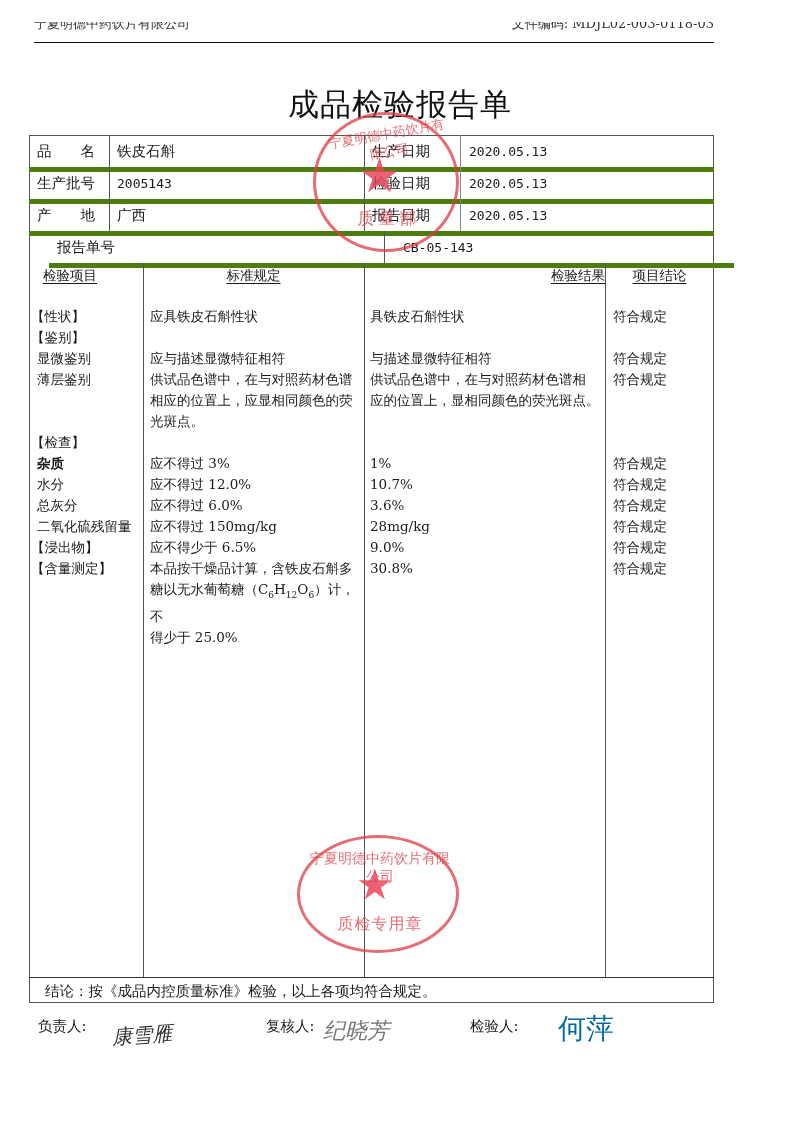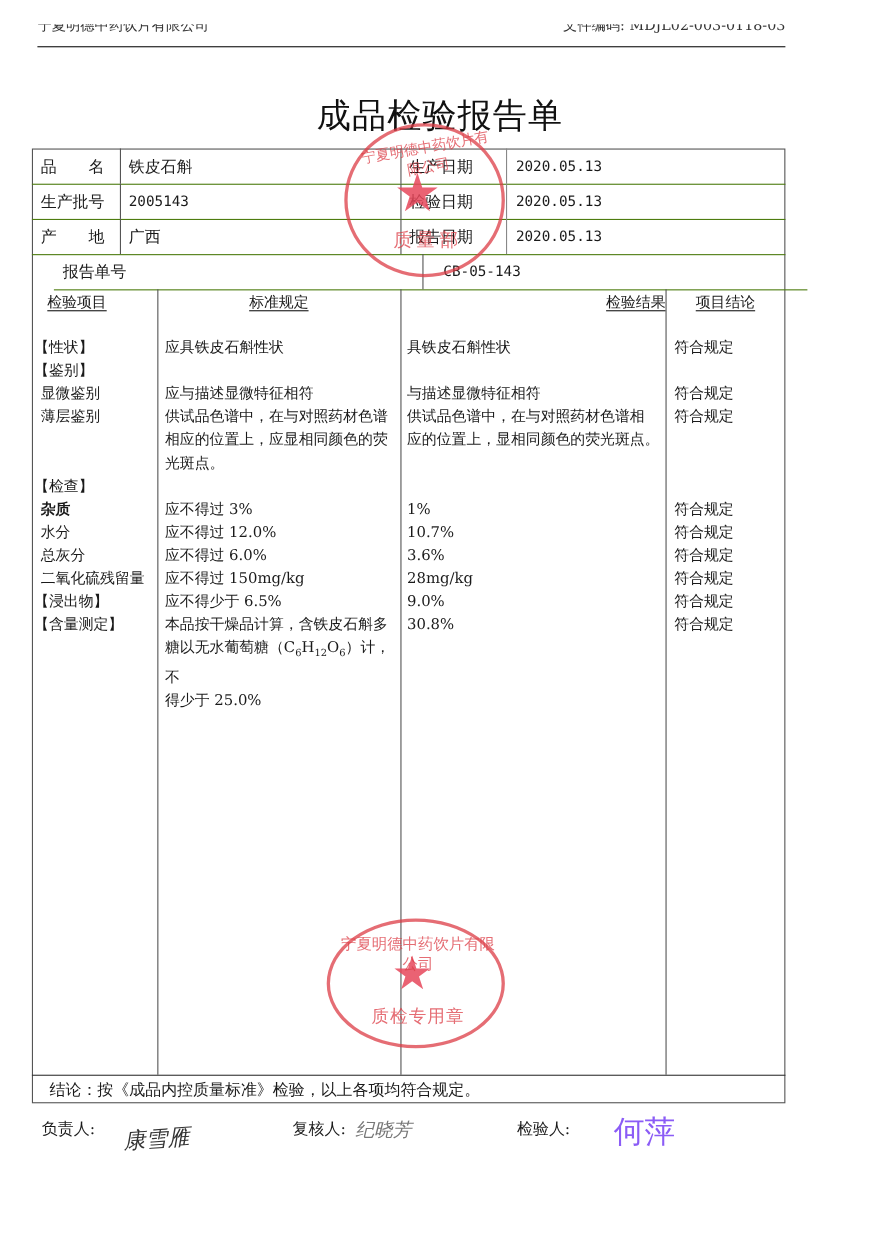--- a/index.html
+++ b/index.html
@@ -6,21 +6,21 @@
   body { width: 800px; height: 1131px; position: relative; overflow: hidden;
          font-family: "DejaVu Serif", "Liberation Serif", serif; color: #1a1a1a; }
   .page-header { position: absolute; left: 34px; right: 86px; top: 22px; height: 20px;
                  border-bottom: 1.5px solid #111; font-size: 13px; line-height: 14px; overflow: hidden; }
   .page-header .left { position: absolute; left: 0; top: -5px; color: #333; }
   .page-header .right { position: absolute; right: 0; top: -5px; color: #333; }
   .title { position: absolute; left: 0; right: 0; top: 84px; text-align: center;
            font-family: "DejaVu Sans", "Liberation Sans", sans-serif;
            font-size: 31px; letter-spacing: 1px; color: #111; }
   .tbl { position: absolute; left: 29px; top: 135px; width: 685px; }
-  .row { position: absolute; left: 0; width: 685px; border-bottom: 1px solid #4d7c0f; font-size: 14.5px; }
+  .row { position: absolute; left: 0; width: 685px; border-bottom: 5px solid #4d7c0f; font-size: 14.5px; }
   .cell { position: absolute; top: 0; height: 100%; box-sizing: border-box;
           padding-left: 8px; display: flex; align-items: center; }
   .vline { position: absolute; top: 0; height: 100%; border-left: 1px solid #555; }
   .frame { position: absolute; left: 29px; top: 135px; width: 685px; height: 868px;
            border: 1px solid #555; box-sizing: border-box; pointer-events: none; }
   .label-justify { justify-content: space-between; width: 80px; padding-right: 8px; }
   .hdr-u { text-decoration: underline; text-underline-offset: 3px; }
   .body-col { position: absolute; font-size: 13.5px; line-height: 21px; }
   .conclusion { position: absolute; left: 29px; top: 977px; width: 685px; height: 26px;
                 border-top: 1px solid #333; font-size: 14.5px; box-sizing: border-box;
@@ -163,23 +163,23 @@
     <div>符合规定</div>
     <div>符合规定</div>
   </div>
 </div>
 
 <div class="conclusion">结论：按《成品内控质量标准》检验，以上各项均符合规定。</div>
 
 <div class="sig-row" style="left:38px;">负责人:</div>
 <div class="sig" style="left:112px;top:1022px;font-size:20px;font-style:italic;transform:rotate(-4deg);">康雪雁</div>
 <div class="sig-row" style="left:266px;">复核人:</div>
-<div class="sig" style="left:323px;top:1016px;font-size:17px;color:#777;font-style:italic;">纪晓芳</div>
+<div class="sig" style="left:323px;top:1016px;font-size:22px;color:#777;font-style:italic;">纪晓芳</div>
 <div class="sig-row" style="left:470px;">检验人:</div>
-<div class="sig" style="left:558px;top:1010px;font-size:28px;color:#8b5cf6;">何萍</div>
+<div class="sig" style="left:558px;top:1010px;font-size:28px;color:#0369a1;">何萍</div>
 
 <div class="stamp" style="left:313px;top:112px;width:146px;height:140px;border-radius:50%;">
   <div class="star" style="left:42px;top:32px;font-size:48px;">★</div>
   <div class="txt" style="left:12px;top:10px;width:120px;text-align:center;font-size:13px;transform:rotate(-10deg);">宁夏明德中药饮片有限公司</div>
   <div class="txt" style="left:30px;top:92px;width:86px;text-align:center;font-size:17px;letter-spacing:4px;">质量部</div>
 </div>
 
 <div class="stamp" style="left:297px;top:835px;width:162px;height:118px;border-radius:50%;">
   <div class="star" style="left:56px;top:22px;font-size:42px;">★</div>
   <div class="txt" style="left:10px;top:12px;width:140px;text-align:center;font-size:14px;">宁夏明德中药饮片有限公司</div>

